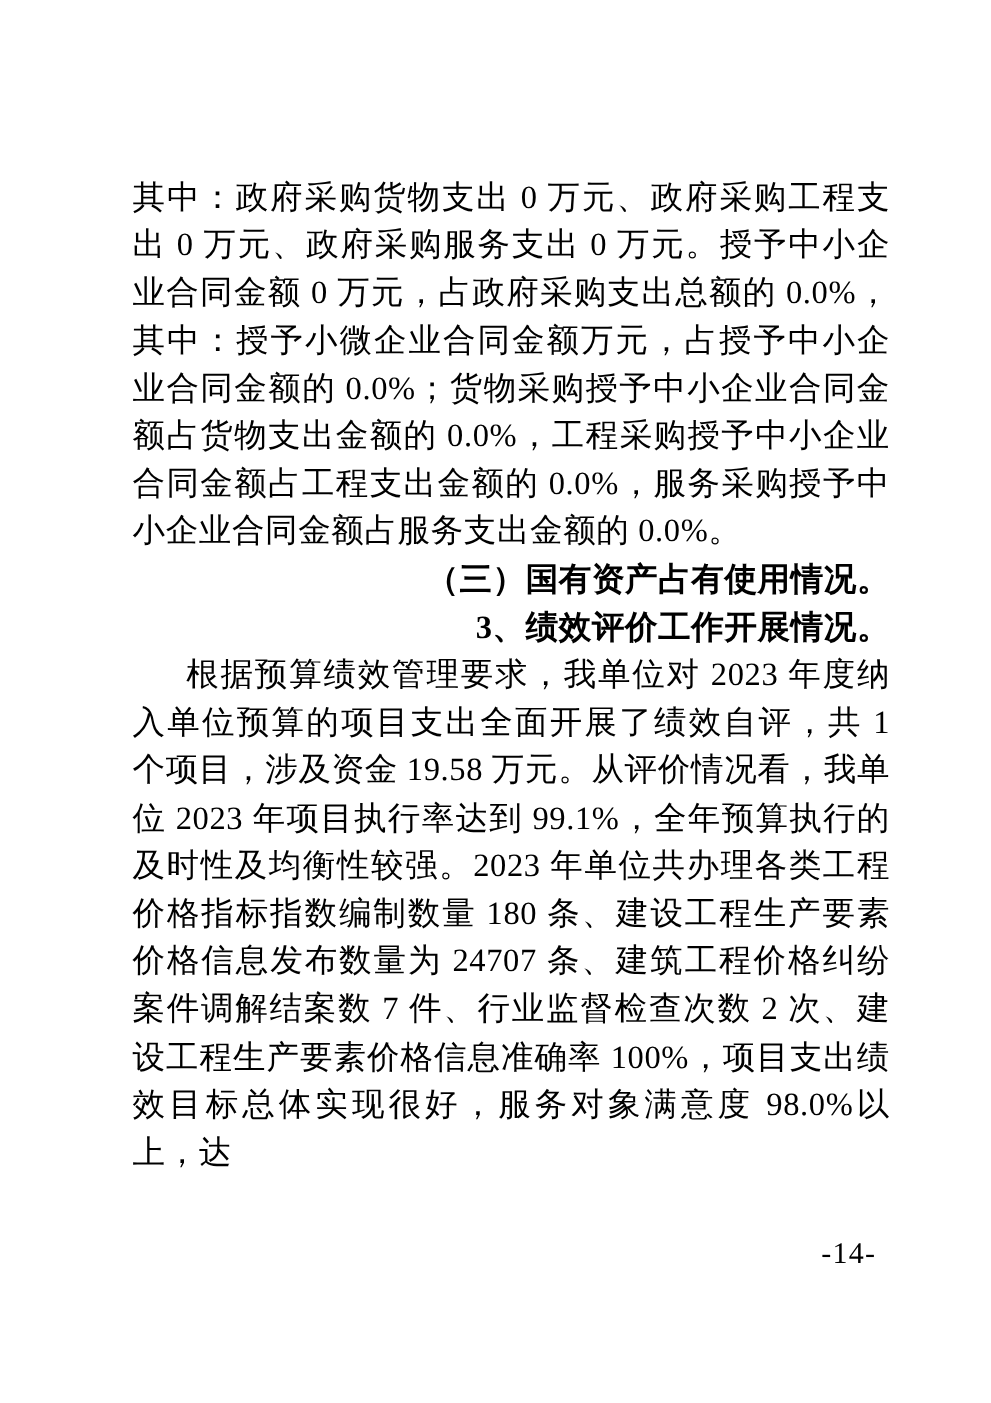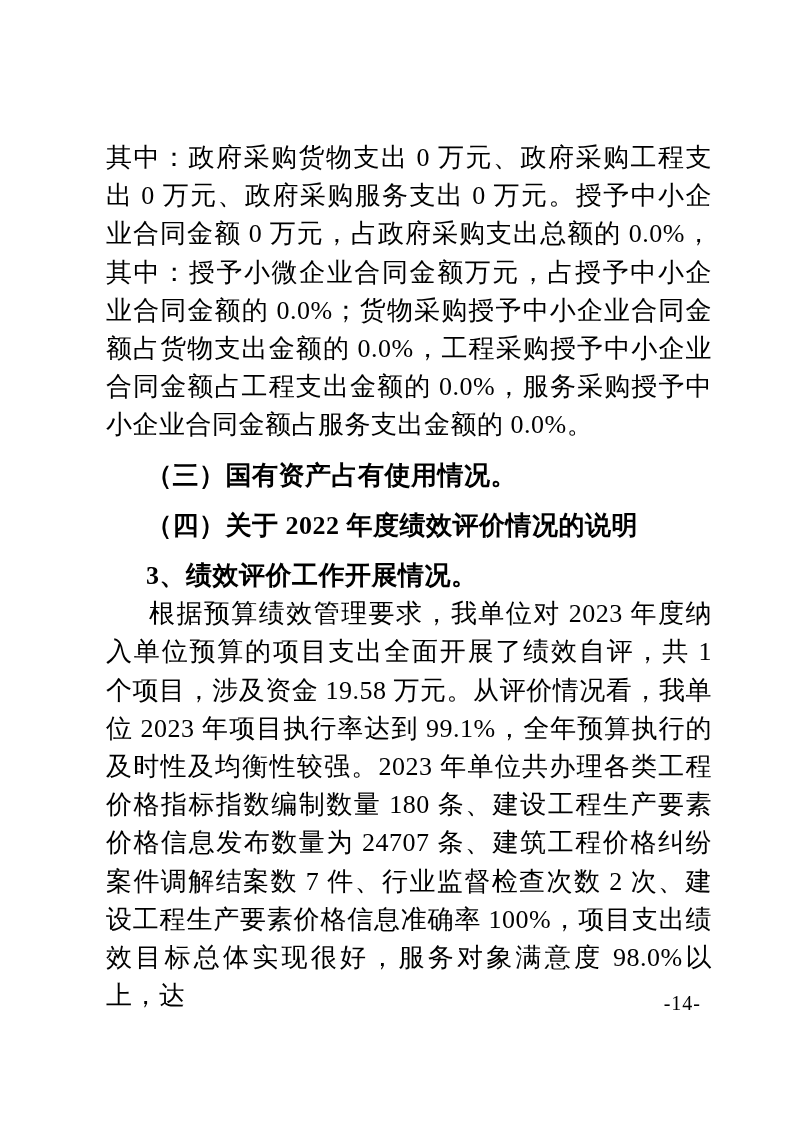--- a/index.html
+++ b/index.html
@@ -31,40 +31,38 @@
     text-justify: inter-ideograph;
     letter-spacing: 0.5px;
     word-break: break-all;
   }
   p.indent {
     text-indent: 43px;
   }
   p.heading {
     font-weight: 700;
     text-indent: 40px;
-    text-align: left;
-    margin-top: 12px;
+    text-align: right;
   }
   .page-number {
     position: absolute;
     top: 990px;
     right: 92px;
-    font-size: 20px;
+    font-size: 24px;
     line-height: 26px;
     letter-spacing: 1px;
     font-family: "Liberation Serif", "DejaVu Serif", serif;
     color: #000000;
     text-align: center;
   }
 </style>
 </head>
 <body>
 
 <div class="page">
   <div class="content">
     <p class="body-para">其中：政府采购货物支出 0 万元、政府采购工程支出 0 万元、政府采购服务支出 0 万元。授予中小企业合同金额 0 万元，占政府采购支出总额的 0.0%，其中：授予小微企业合同金额万元，占授予中小企业合同金额的 0.0%；货物采购授予中小企业合同金额占货物支出金额的 0.0%，工程采购授予中小企业合同金额占工程支出金额的 0.0%，服务采购授予中小企业合同金额占服务支出金额的 0.0%。</p>
     <p class="heading">（三）国有资产占有使用情况。</p>
-    <p class="heading">（四）关于 2022 年度绩效评价情况的说明</p>
     <p class="heading">3、绩效评价工作开展情况。</p>
     <p class="body-para indent">根据预算绩效管理要求，我单位对 2023 年度纳入单位预算的项目支出全面开展了绩效自评，共 1 个项目，涉及资金 19.58 万元。从评价情况看，我单位 2023 年项目执行率达到 99.1%，全年预算执行的及时性及均衡性较强。2023 年单位共办理各类工程价格指标指数编制数量 180 条、建设工程生产要素价格信息发布数量为 24707 条、建筑工程价格纠纷案件调解结案数 7 件、行业监督检查次数 2 次、建设工程生产要素价格信息准确率 100%，项目支出绩效目标总体实现很好，服务对象满意度 98.0%以上，达</p>
   </div>
   <div class="page-number">-14-</div>
 </div>
 
 </body></html>

